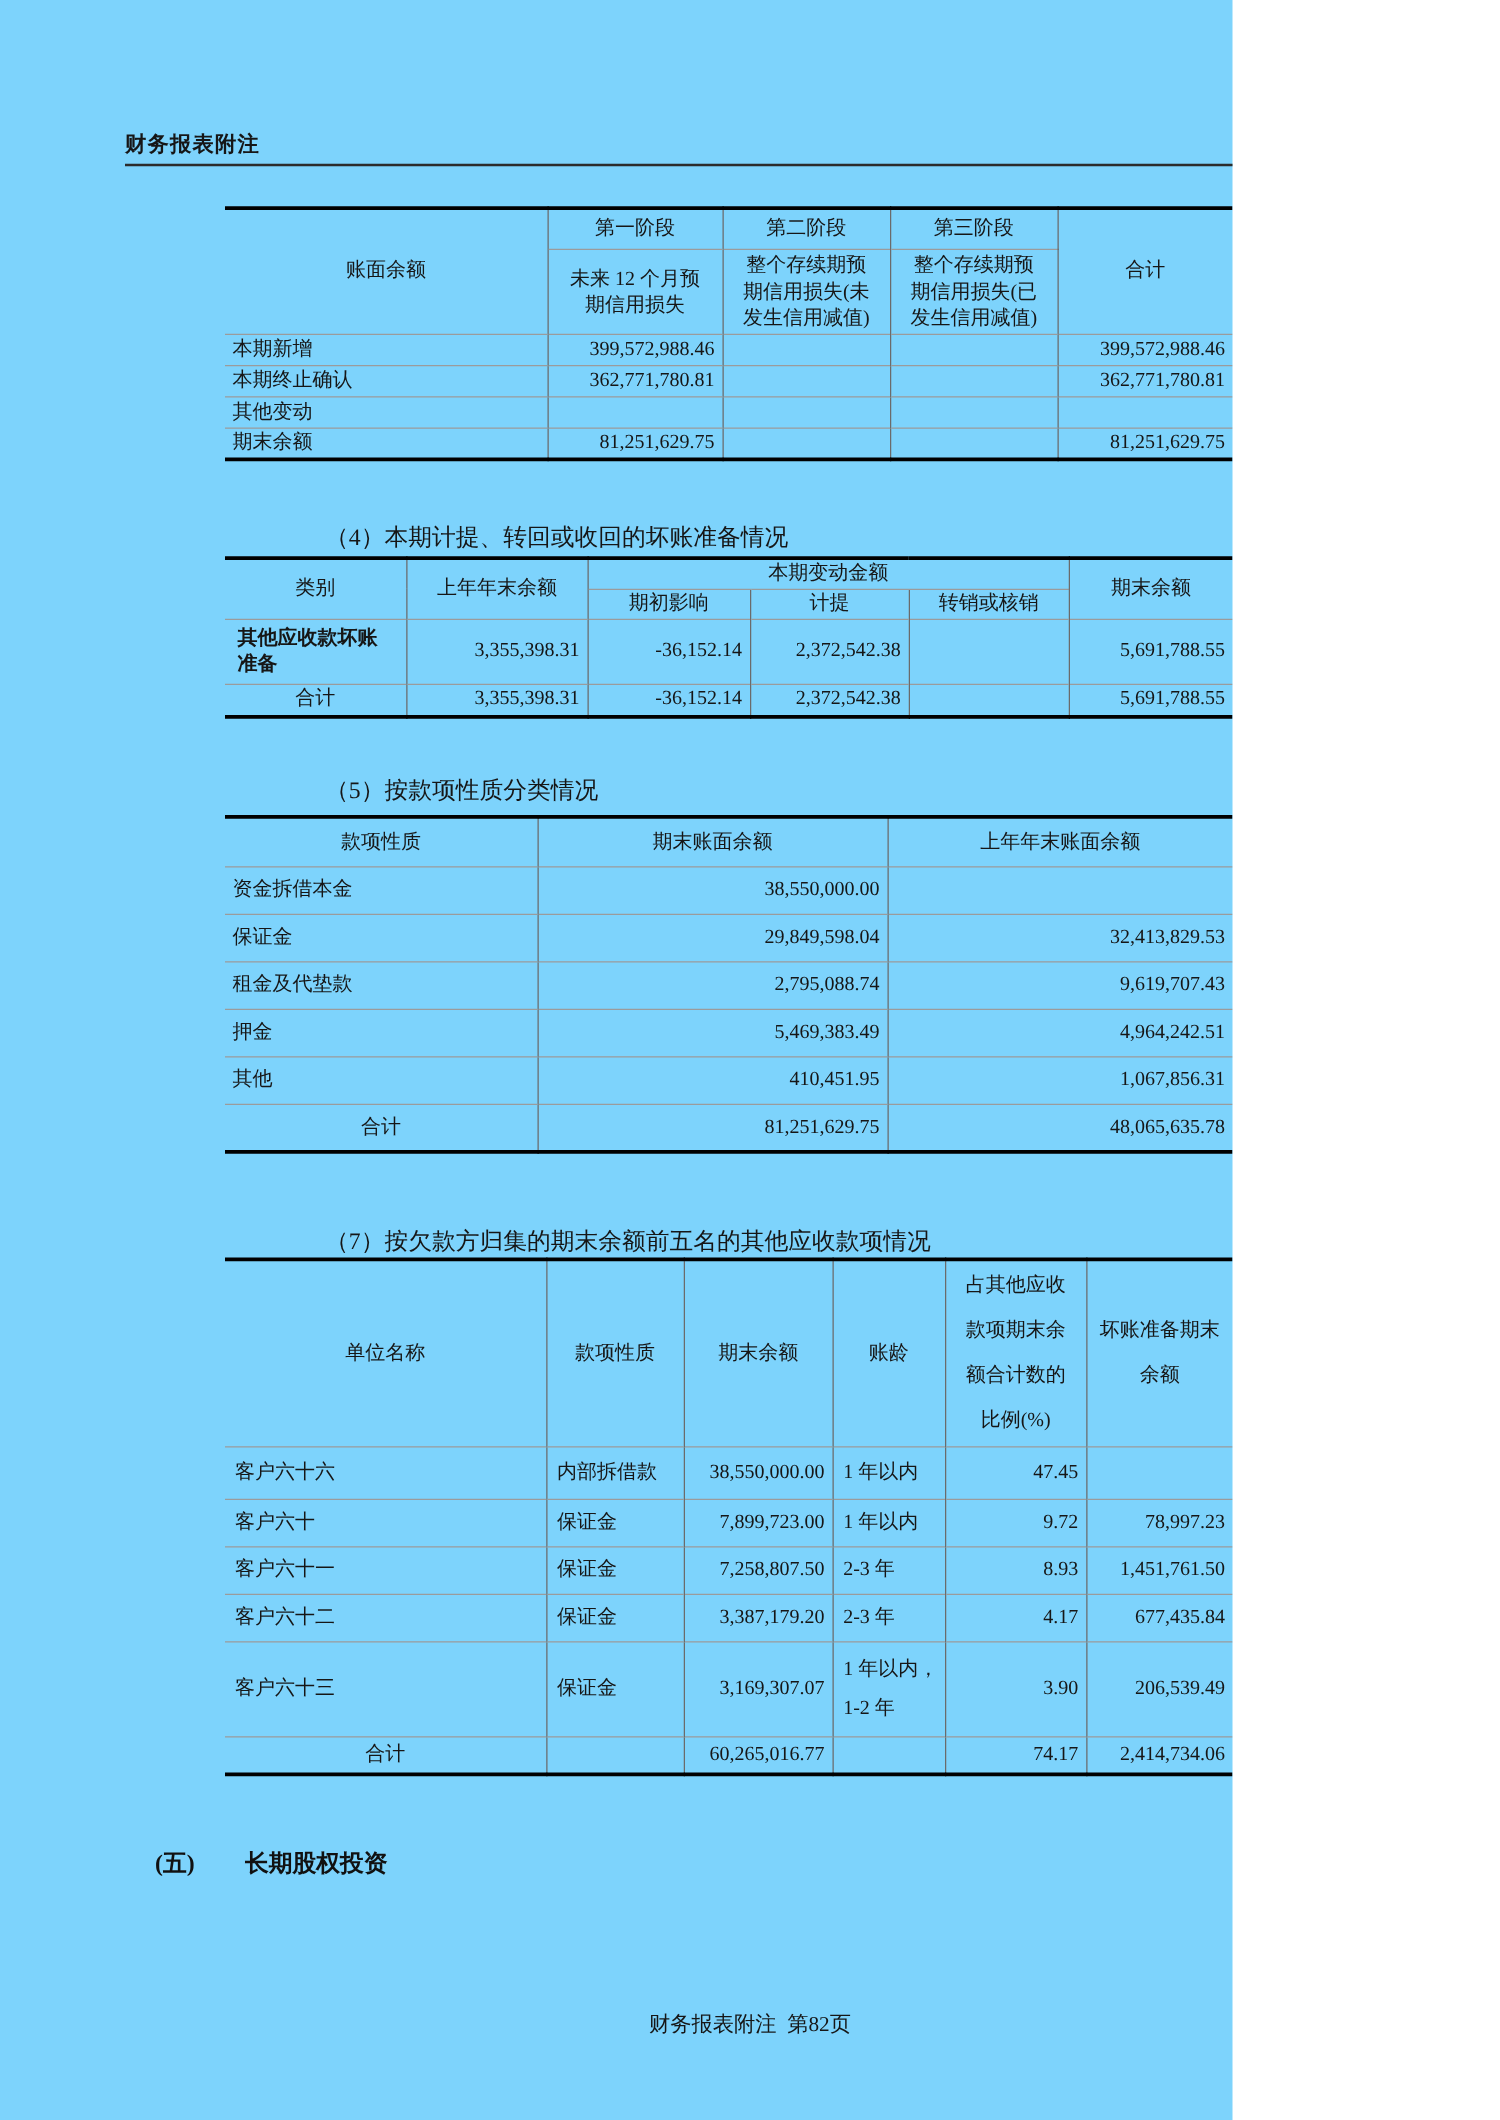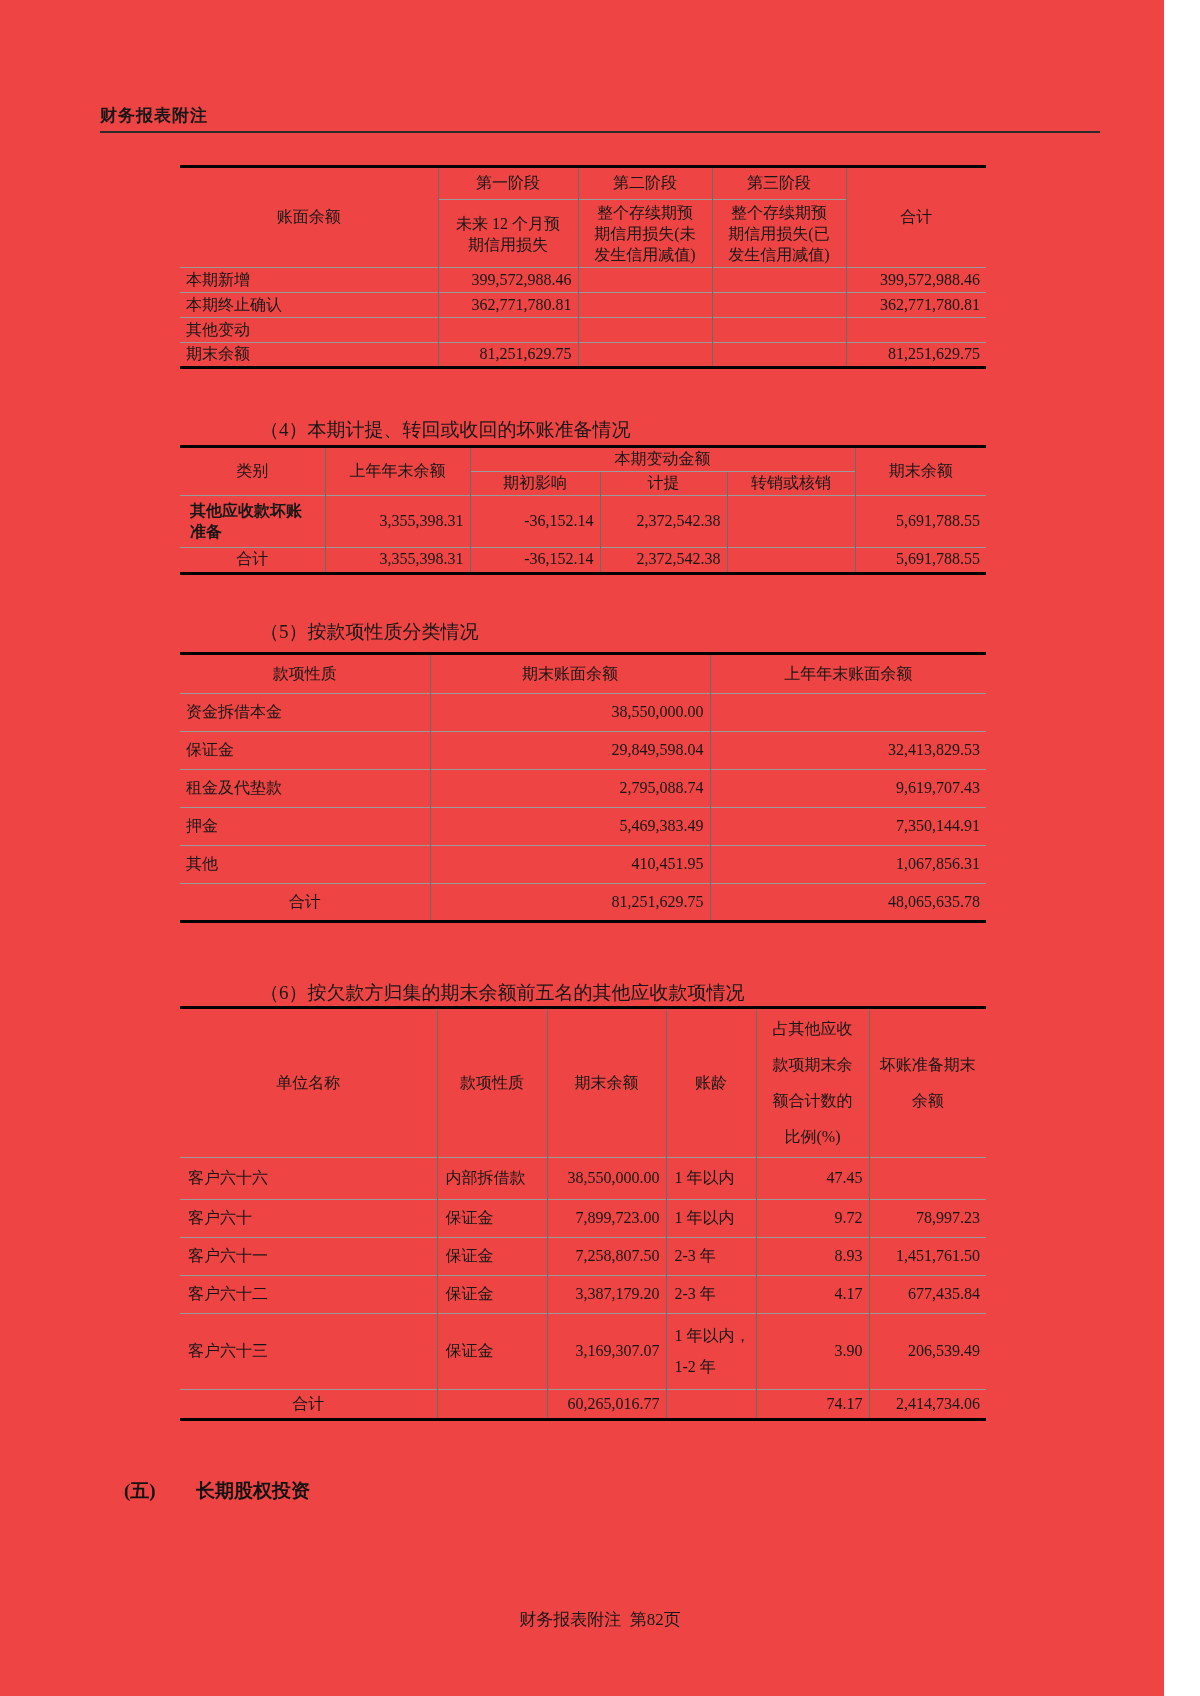--- a/index.html
+++ b/index.html
@@ -1,18 +1,18 @@
 <!DOCTYPE html>
 <html><head>
 <meta charset="utf-8">
 <style>
   * { box-sizing: border-box; }
   html,body { margin:0; padding:0; background:#ffffff; }
   .page {
-    position:relative; width:1164px; height:1696px; background:#ef4444;
+    position:relative; width:986px; height:1696px; background:#7dd3fc;
     font-family:"Liberation Serif","DejaVu Serif",serif; color:#161616;
     overflow:hidden;
   }
   .doc-header { position:absolute; left:100px; top:104px; font-size:17px; font-weight:bold; letter-spacing:1px; }
   .rule { position:absolute; left:100px; top:131px; width:1000px; height:0; border-top:2px solid #2b2b2b; }
 
   table.fin {
     position:absolute; left:180px; width:806px;
     border-collapse:collapse; table-layout:fixed; font-size:16px; color:#161616;
     border-top:3px solid #000; border-bottom:3px solid #000;
@@ -189,36 +189,36 @@
         <td class="r vl">32,413,829.53</td>
       </tr>
       <tr>
         <td class="l">租金及代垫款</td>
         <td class="r vl">2,795,088.74</td>
         <td class="r vl">9,619,707.43</td>
       </tr>
       <tr>
         <td class="l">押金</td>
         <td class="r vl">5,469,383.49</td>
-        <td class="r vl">7,350,144.91</td>
+        <td class="r vl">4,964,242.51</td>
       </tr>
       <tr>
         <td class="l">其他</td>
         <td class="r vl">410,451.95</td>
         <td class="r vl">1,067,856.31</td>
       </tr>
       <tr>
         <td class="c">合计</td>
         <td class="r vl">81,251,629.75</td>
         <td class="r vl">48,065,635.78</td>
       </tr>
     </tbody>
   </table>
 
-  <div class="sec-title" id="s6t">（6）按欠款方归集的期末余额前五名的其他应收款项情况</div>
+  <div class="sec-title" id="s6t">（7）按欠款方归集的期末余额前五名的其他应收款项情况</div>
   <table class="fin" id="t6">
     <colgroup>
       <col style="width:257px">
         <col style="width:110px">
         <col style="width:119px">
         <col style="width:90px">
         <col style="width:113px">
         <col style="width:117px">
     </colgroup>
     <thead>

